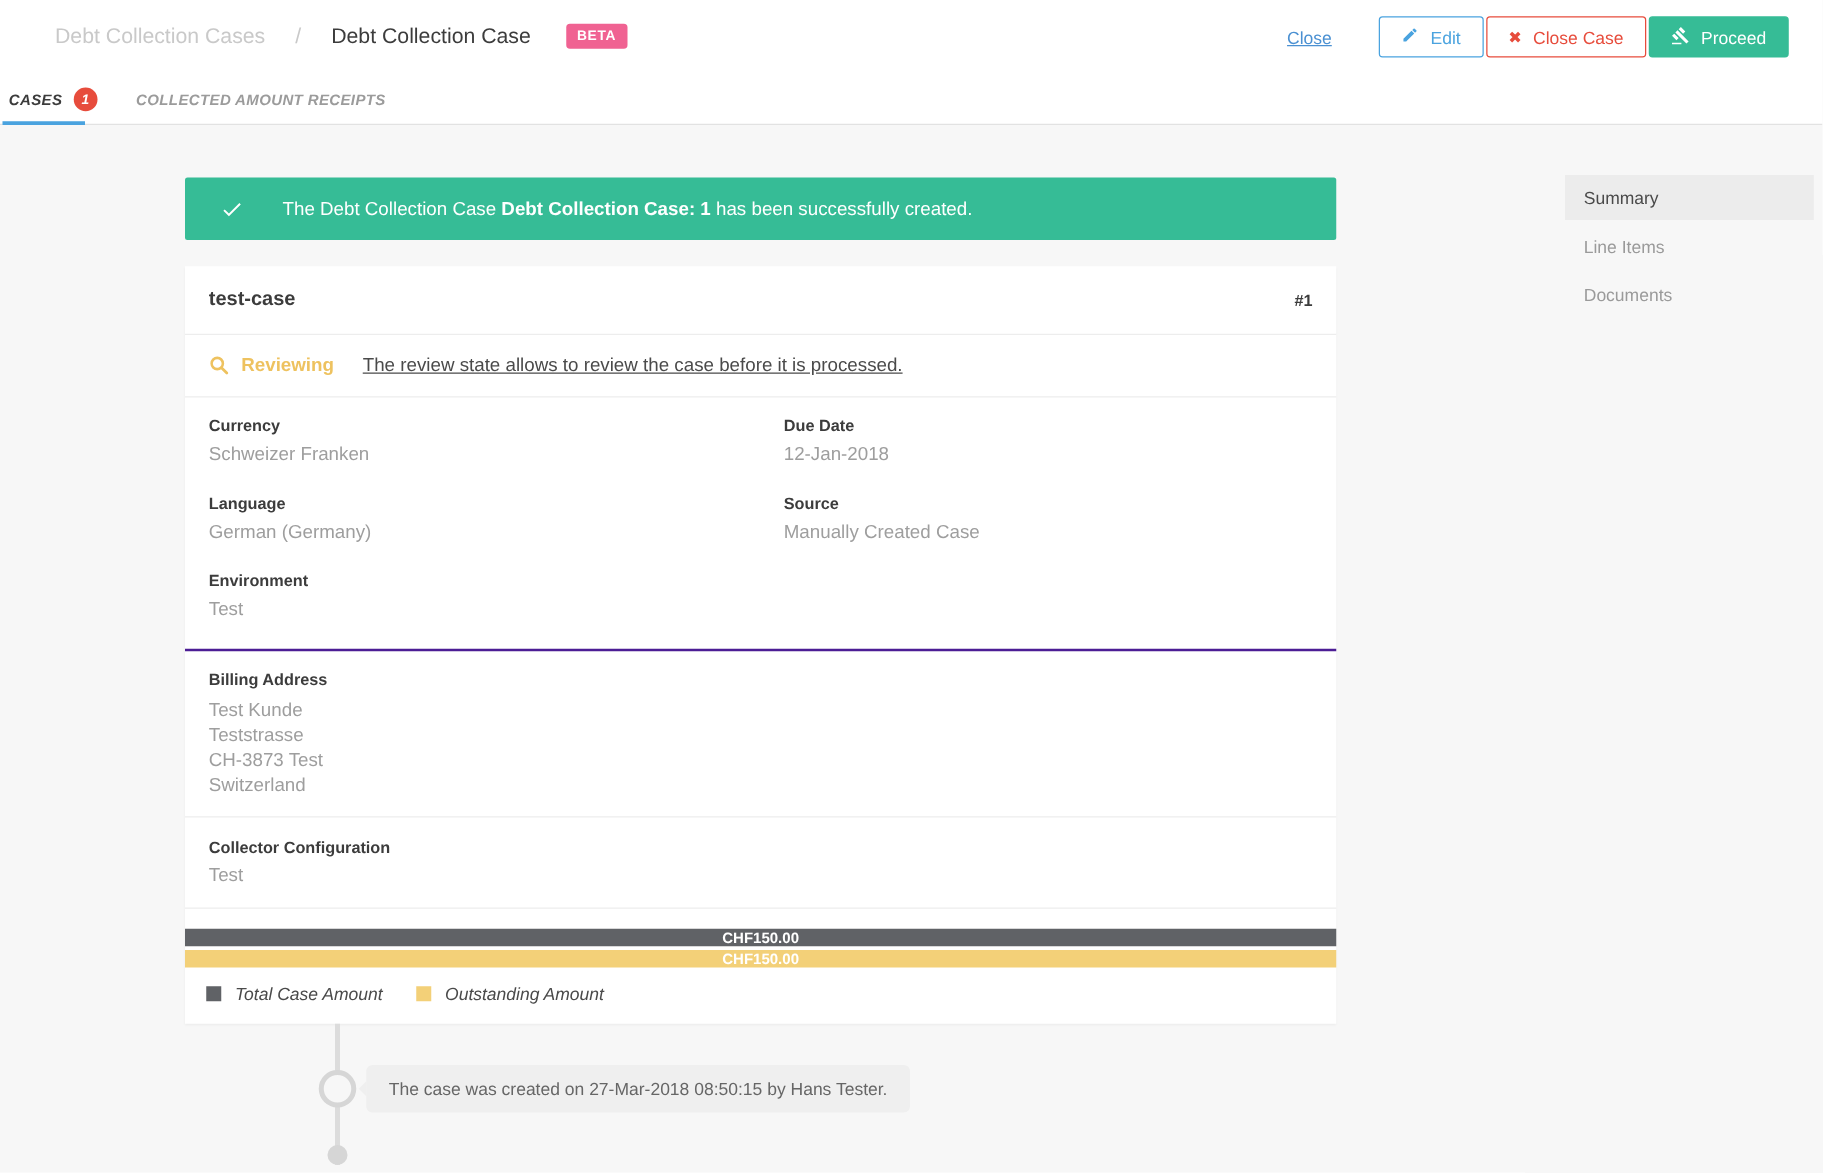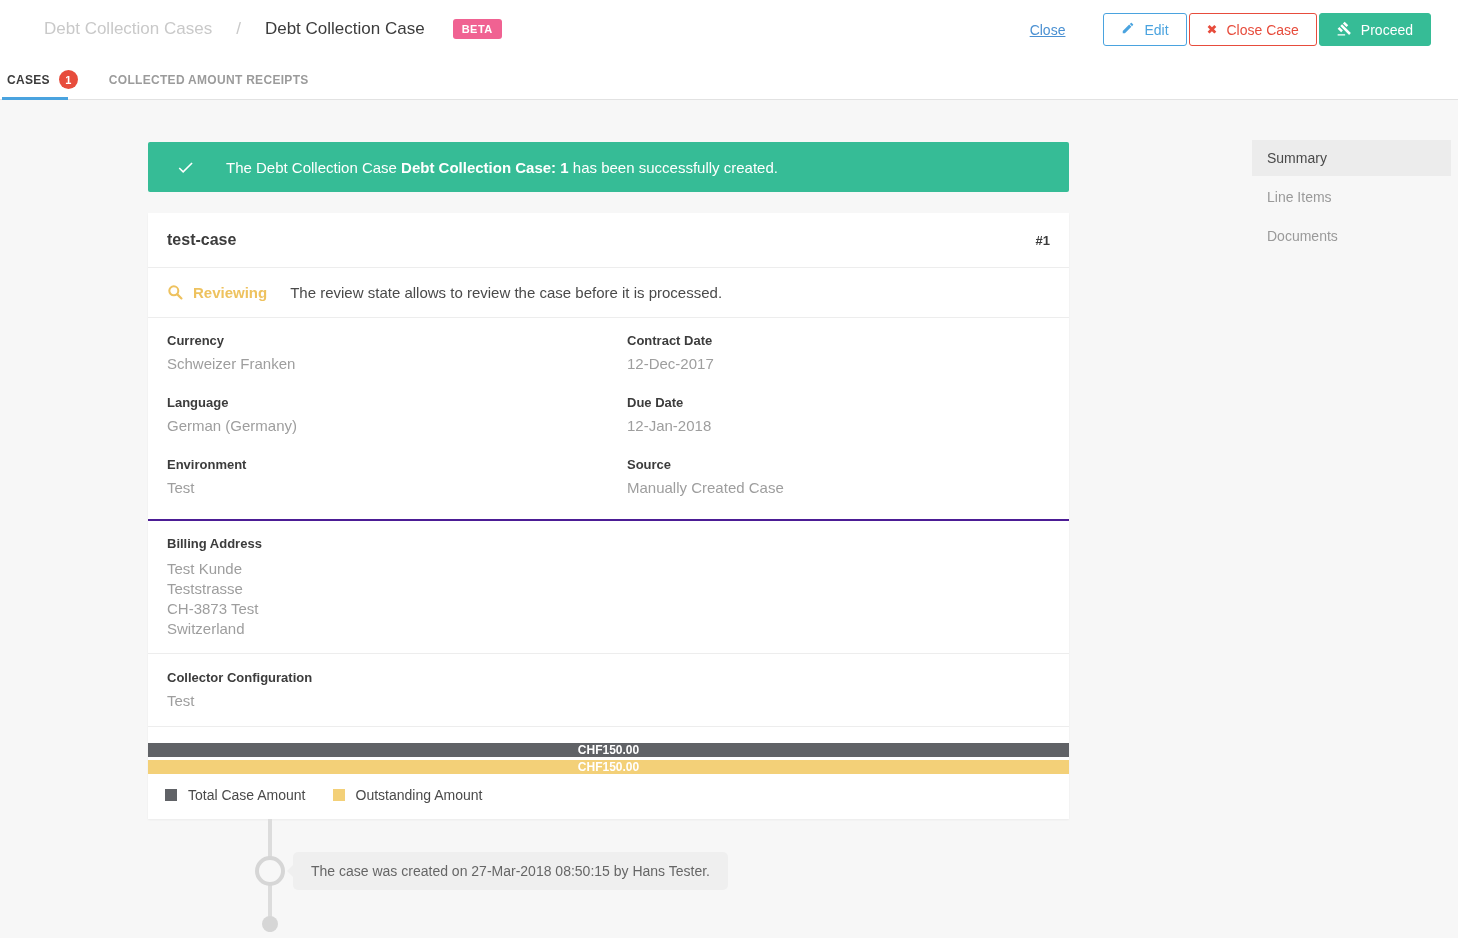--- a/index.html
+++ b/index.html
@@ -72,20 +72,21 @@
     border-bottom: 1px solid #e2e2e2;
     display: flex; align-items: center;
     padding-left: 7px;
   }
   .tab {
     font-size: 12px;
     font-weight: bold;
     letter-spacing: .3px;
     display: flex; align-items: center; gap: 9px;
     cursor: pointer;
+    font-style: italic;
   }
   .tab-cases { color: #3c3c3c; }
   .tab-receipts { margin-left: 31px; color: #9b9b9b; }
   .count-badge {
     width: 19px; height: 19px; border-radius: 50%;
     background: #e74c3c; color: #fff;
     font-size: 11px; font-weight: bold;
     display: flex; align-items: center; justify-content: center;
   }
   .tab-underline {
@@ -145,20 +146,21 @@
   .status-label {
     color: #eec25f;
     font-weight: bold;
     font-size: 15px;
     margin-left: 9px;
   }
   .status-desc {
     font-size: 15px;
     color: #4a4a4a;
     margin-left: 23px;
+    text-decoration: underline;
   }
 
   .fields-section {
     padding: 15px 19px 0 19px;
     border-bottom: 2px solid #4c1d95;
     display: grid;
     grid-template-columns: 460px 1fr;
   }
   .field { margin-bottom: 23px; }
   .field-label { font-size: 13px; font-weight: bold; color: #3c3c3c; }
@@ -185,21 +187,21 @@
     font-weight: bold;
   }
   .bar-total { background: #606266; margin-bottom: 3px; }
   .bar-outstanding { background: #f3d078; }
 
   .legend-row {
     display: flex; align-items: center;
     padding: 13px 17px 16px 17px;
     gap: 27px;
   }
-  .legend-item { display: flex; align-items: center; font-size: 14px; color: #4a4a4a; }
+  .legend-item { display: flex; align-items: center; font-size: 14px; color: #4a4a4a; font-style: italic; }
   .legend-swatch { width: 12px; height: 12px; margin-right: 11px; display: inline-block; }
   .swatch-dark { background: #606266; }
   .swatch-yellow { background: #f3d078; }
 
   
   .timeline {
     position: relative;
     height: 118px;
   }
   .timeline-line {
@@ -351,24 +353,20 @@
             <div class="field-label">Language</div>
             <div class="field-value">German (Germany)</div>
           </div>
           <div class="field">
             <div class="field-label">Environment</div>
             <div class="field-value">Test</div>
           </div>
         </div>
         <div class="fields-col">
           <div class="field">
-            <div class="field-label">Contract Date</div>
-            <div class="field-value">12-Dec-2017</div>
-          </div>
-          <div class="field">
             <div class="field-label">Due Date</div>
             <div class="field-value">12-Jan-2018</div>
           </div>
           <div class="field">
             <div class="field-label">Source</div>
             <div class="field-value">Manually Created Case</div>
           </div>
         </div>
       </div>
 

